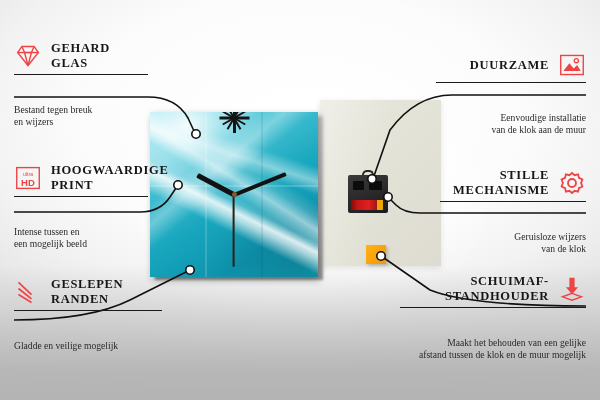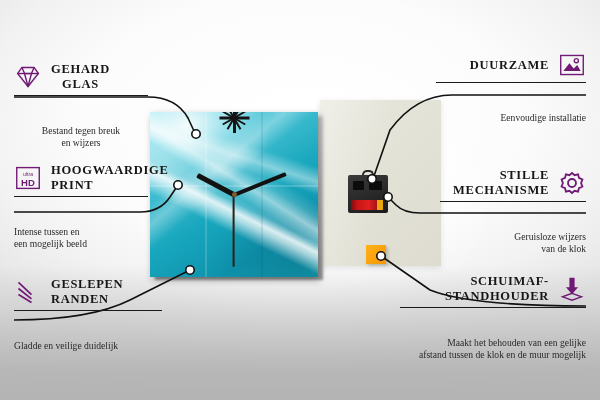--- a/index.html
+++ b/index.html
@@ -88,24 +88,24 @@
   .feat .row { display:flex; align-items:center; gap:9px; }
   .feat.right .row { flex-direction:row; justify-content:flex-end; }
   .feat h3 {
     font-size:12.5px; font-weight:bold; letter-spacing:.7px; color:#161616;
     line-height:14.5px; text-transform:uppercase;
   }
   .feat.right h3 { text-align:right; }
   .feat .rule { height:1.4px; background:#1a1a1a; margin:4px 0 4px; }
   .feat p { font-size:9.6px; color:#2a2a2a; line-height:11.4px;margin-top:29px; }
   .feat.right p { text-align:right; }
-  .ico { flex:0 0 auto; width:28px; height:26px; color:#701a75; }
+  .ico { flex:0 0 auto; width:28px; height:26px; color:#ef4444; }
   .ico svg { display:block; width:100%; height:100%; }
 
-  .f-gehard   { left:14px;  top:62px;  width:134px;text-align:center; }
+  .f-gehard   { left:14px;  top:41px;  width:134px; }
   .f-print    { left:14px;  top:163px; width:134px; }
   .f-randen   { left:14px;  top:277px; width:148px; }
   .f-hand     { right:14px; top:52px;  width:150px; }
   .f-mech     { right:14px; top:168px; width:146px; }
   .f-schuim   { right:14px; top:274px; width:186px; }
 
   
   .connectors { position:absolute; inset:0; pointer-events:none; }
 </style>
 </head>
@@ -233,40 +233,41 @@
         </g>
           </svg>
       </span>
       <h3>
         <span>GESLEPEN</span><br>
         <span>RANDEN</span>
       </h3>
     </div>
     <div class="rule"></div>
     <p>
-      <span>Gladde en veilige duidelijk</span>
+      <span>Gladde en veilige mogelijk</span>
     </p>
   </div>
 
   <div class="feat right f-hand">
     <div class="row">
       <h3>
         <span>DUURZAME</span><br>
       </h3>
       <span class="ico">
         <svg viewBox="0 0 32 30">
           <rect x="3" y="4" width="26" height="22" fill="none" stroke="currentColor" stroke-width="1.6"></rect>
           <path d="M6 22 L13 13 L18 19 L22 15 L26 22 Z" fill="currentColor"></path>
           <circle cx="21" cy="10" r="2.4" fill="none" stroke="currentColor" stroke-width="1.5"></circle>
         </svg>
       </span>
     </div>
     <div class="rule"></div>
     <p>
       <span>Eenvoudige installatie</span><br>
+      <span>van de klok aan de muur</span>
     </p>
   </div>
 
   <div class="feat right f-schuim">
     <div class="row">
       <h3>
         <span>SCHUIMAF-</span><br>
         <span>STANDHOUDER</span>
       </h3>
       <span class="ico">

